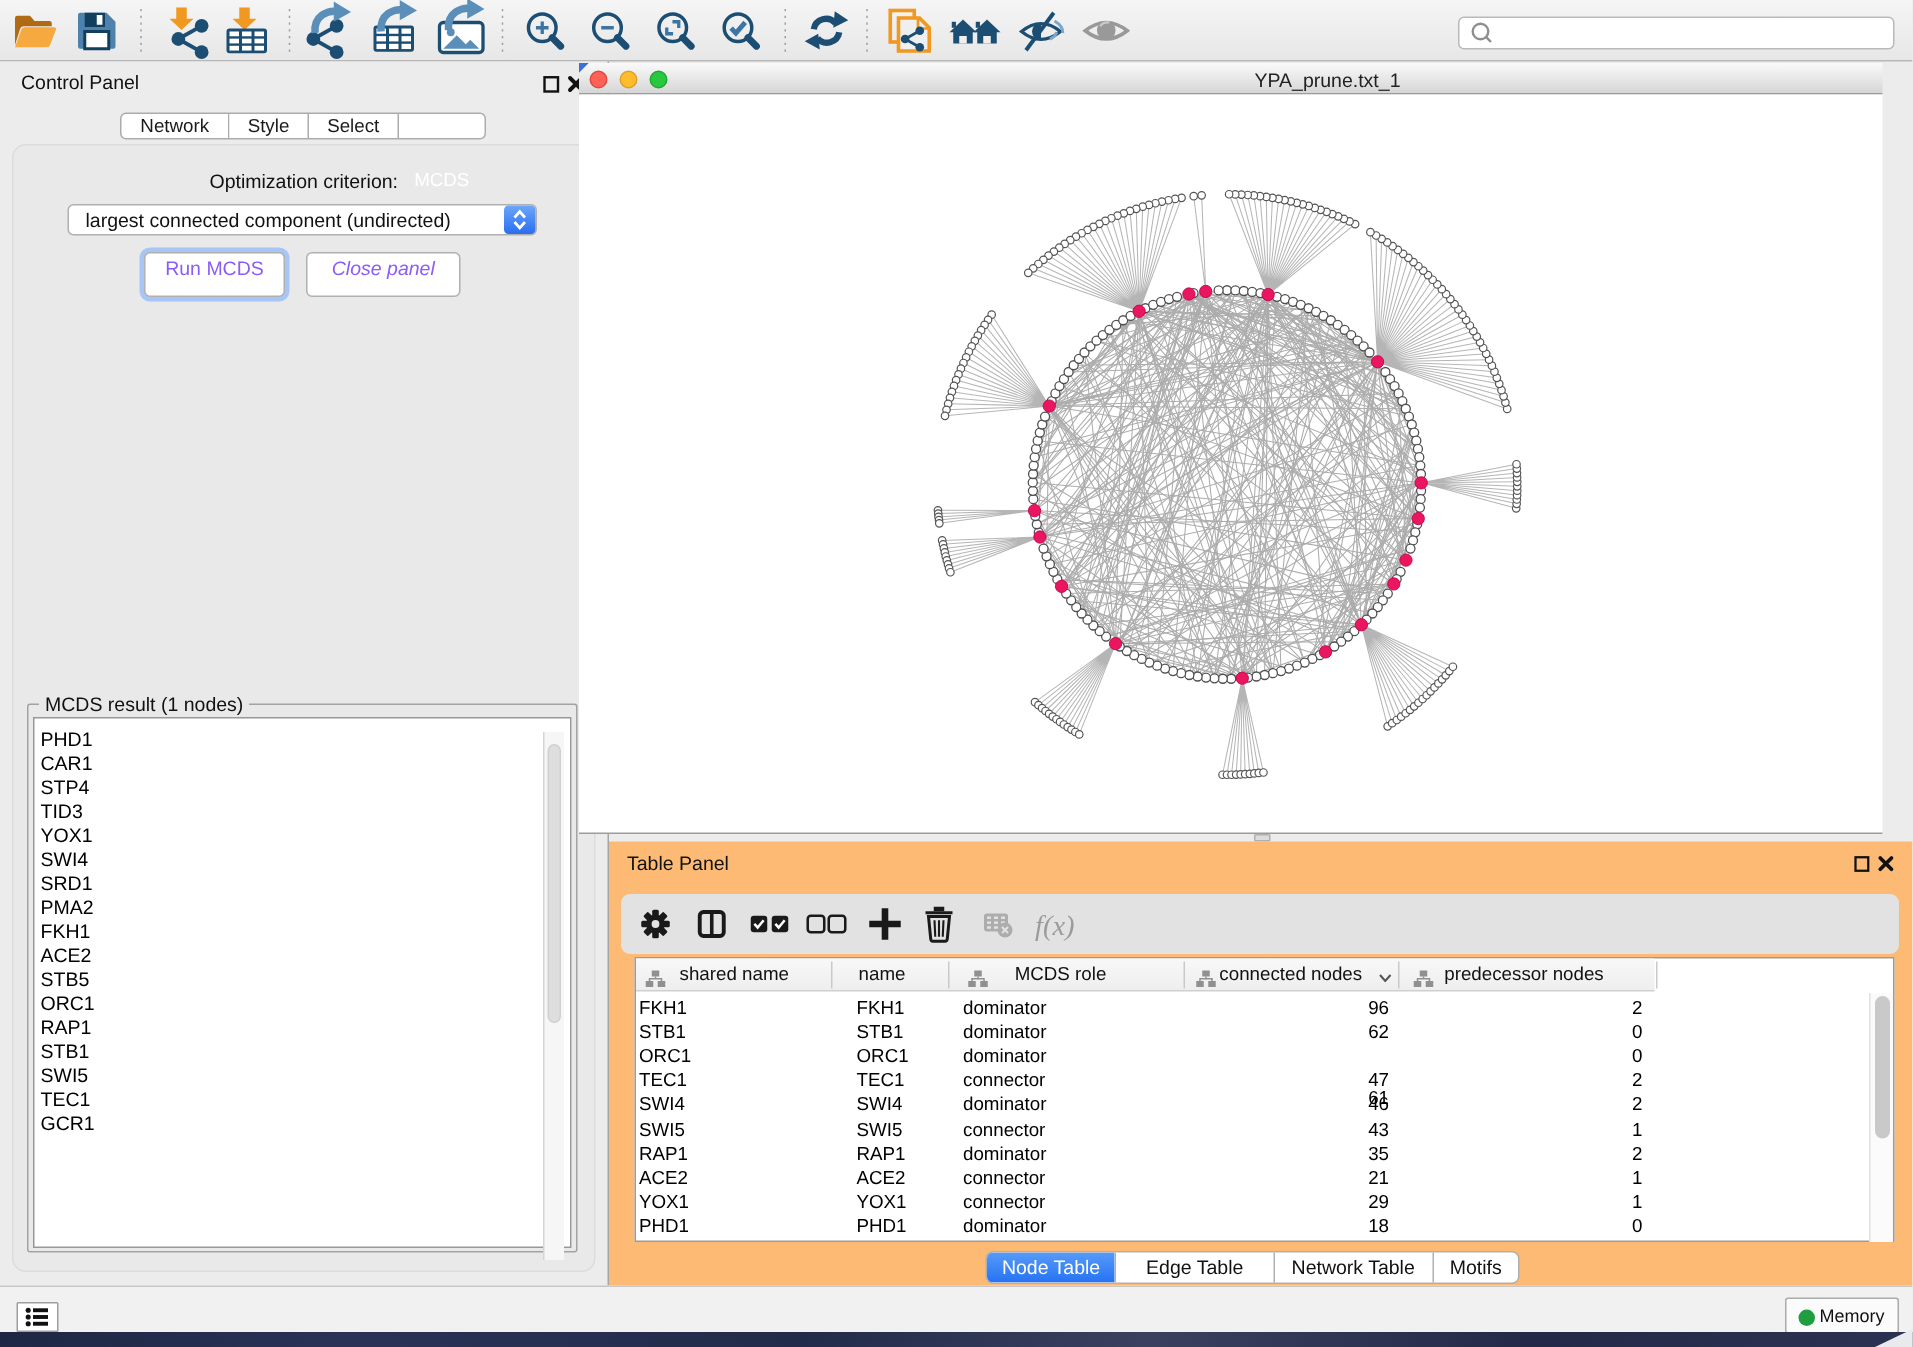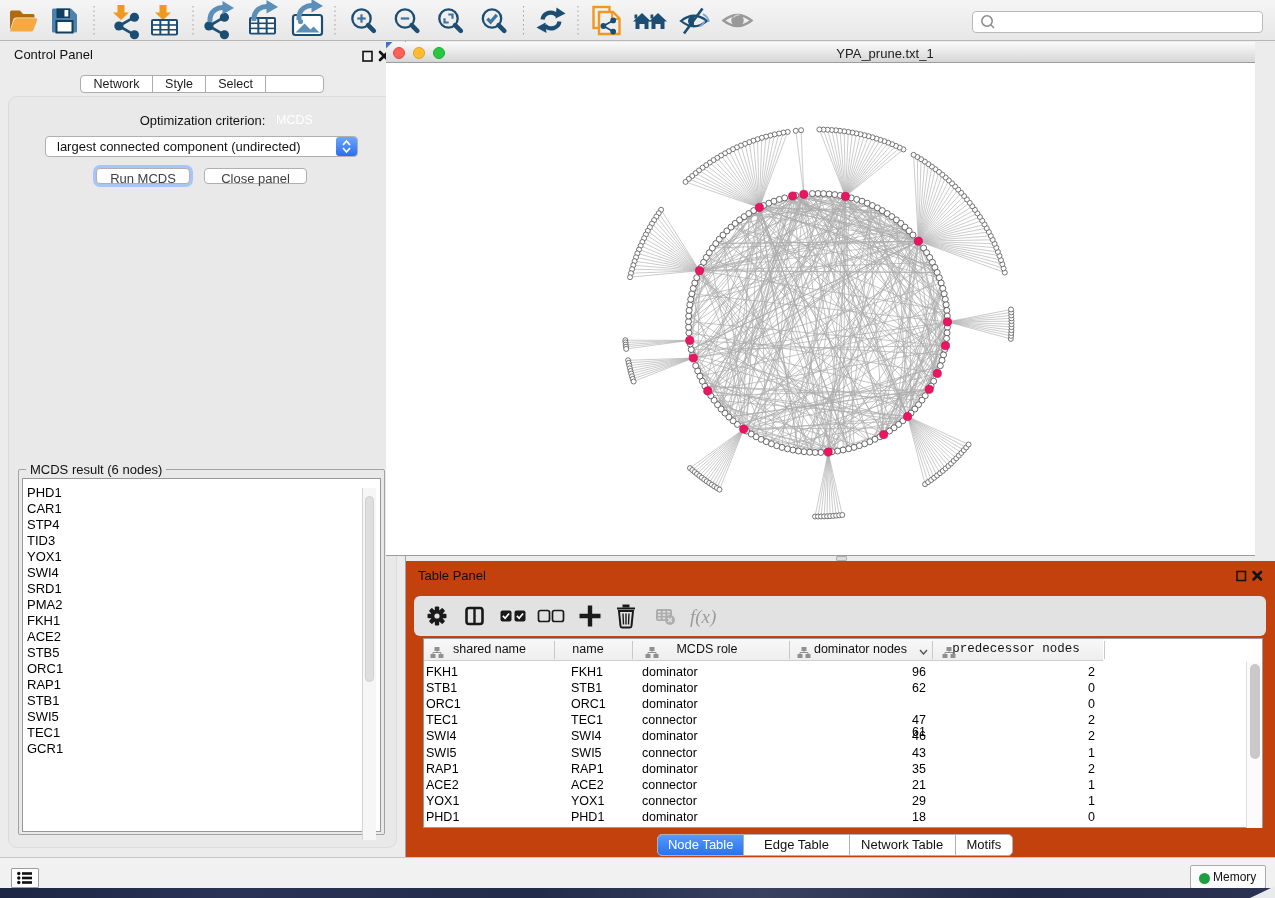--- a/index.html
+++ b/index.html
@@ -9,37 +9,37 @@
 #cpanel{left:0;top:41px;width:405px;height:816px;background:#ececec;}
 #cp-title{left:14px;top:5.5px;font-size:13px;color:#111;}
 #cp-inner{left:8px;top:55px;width:389px;height:752px;background:#e9e9e9;border:1px solid #dcdcdc;border-radius:9px;}
 #tabs{left:80px;top:34px;width:244px;height:18px;display:flex;background:#fff;border:1px solid #acacac;border-radius:4px;font-size:12.5px;}
 #tabs div{border-right:1px solid #acacac;text-align:center;line-height:16.5px;color:#1a1a1a;}
 #tabs div:first-child{border-radius:3px 0 0 3px;}
 #tabs div:last-child{border-right:none;border-radius:0 3px 3px 0;background:linear-gradient(#5195f9,#2270f2);color:#fff;margin-top:36px;}
 #optlabel{left:8px;top:72px;width:389px;text-align:center;font-size:13px;color:#111;}
 #combo{left:45px;top:95px;width:313px;height:21px;background:#fff;border:1px solid #b0b0b0;border-radius:4px;font-size:13px;line-height:19px;padding-left:11px;color:#111;}
 #combo-btn{left:336px;top:96px;width:21px;height:19px;border-radius:3px;background:linear-gradient(#6ca6fb,#2a6ef0);}
-.btn{height:16px;background:#fff;border:1px solid #b0b0b0;border-radius:4px;font-size:13px;text-align:center;line-height:19px;color:#404040;}
+.btn{height:30px;background:#fff;border:1px solid #b0b0b0;border-radius:4px;font-size:13px;text-align:center;line-height:19px;color:#8b5cf6;}
 #runbtn{left:96px;top:127px;width:94px;box-shadow:0 0 0 3px rgba(115,170,255,.55);}
-#closebtn{left:204px;top:127px;width:103px;}
+#closebtn{left:204px;top:127px;width:103px;font-style:italic;}
 #fieldset{left:18px;top:428px;width:367px;height:366px;border:1px solid #a3a3a3;border-radius:2px;}
 #fs-label{left:26px;top:421px;background:#e9e9e9;padding:0 4px;font-size:13px;color:#111;}
 #mlist{left:3px;top:8px;width:359px;height:354px;background:#fff;border:1px solid #989898;font-size:13px;line-height:16px;padding:6px 0 0 4px;color:#000;}
 #mscroll{right:4px;top:9px;width:14px;height:352px;background:#f6f6f6;border-left:1px solid #d5d5d5;}
 #mthumb{left:2px;top:8px;width:9px;height:186px;background:#dedede;border:1px solid #d0d0d0;border-radius:5px;}
 #vdivider{left:405px;top:41px;width:1px;height:816px;background:#a5a5a5;}
 #vgrip{left:399px;top:445px;width:6px;height:11px;background:#d9d9d9;border:1px solid #ababab;border-radius:1px;}
 #netwin{left:386px;top:41px;width:869px;height:516px;}
 #nettitle{left:0;top:1px;width:869px;height:21px;background:linear-gradient(#fafafa,#d6d6d6);border-bottom:1px solid #9c9c9c;}
 .tl{top:5.8px;width:12.5px;height:12.5px;border-radius:50%;position:absolute;}
 #netname{left:0;top:5px;width:998px;text-align:center;font-size:13px;color:#222;}
 #netcanvas{left:0;top:22px;width:869px;height:493px;background:#fff;border-bottom:1px solid #9c9c9c;}
 #hgrip{left:836px;top:555.5px;width:11px;height:5px;background:#dcdcdc;border:1px solid #b0b0b0;border-radius:1px;}
-#tpanel{left:406px;top:561px;width:869px;height:296px;background:#c2410c;}
+#tpanel{left:406px;top:561px;width:869px;height:296px;background:#fdba74;}
 #tp-title{left:12px;top:7px;font-size:13px;color:#111;}
 #tp-toolbar{left:8px;top:35px;width:852px;height:40px;background:#e2e2e2;border-radius:6px;}
 #tbl{left:17px;top:77px;width:840px;height:190px;background:#fff;border:1px solid #9b9b9b;}
 #tbl-headbg{left:0;top:0;width:679px;height:22px;background:linear-gradient(#f8f8f8,#eeeeee);border-bottom:1px solid #cfcfcf;}
 .hsep{top:2px;width:1px;height:18px;background:#c9c9c9;}
 .hcell{top:0;height:21px;text-align:center;line-height:21px;font-size:12.5px;color:#111;}
 .row{left:0;height:16.1px;width:820px;font-size:12.5px;color:#000;}
 .row span{position:absolute;top:1px;}
 #tscroll{left:822px;top:23px;width:16px;height:166px;background:#fbfbfb;border-left:1px solid #e0e0e0;}
 #tthumb{left:2.5px;top:2px;width:10px;height:95px;background:#c9c9c9;border-radius:5px;}
@@ -191,21 +191,21 @@
 <svg class="abs" style="left:336px;top:96px" width="21" height="19">
       <path d="M7,8 L10.5,4 L14,8 M7,11 L10.5,15 L14,11" stroke="#fff" stroke-width="1.8" fill="none"></path>
     </svg>
 <div id="runbtn" class="abs btn">Run MCDS</div>
 <div id="closebtn" class="abs btn">Close panel</div>
 <div id="fieldset" class="abs">
       <div id="mlist" class="abs">PHD1<br>CAR1<br>STP4<br>TID3<br>YOX1<br>SWI4<br>SRD1<br>PMA2<br>FKH1<br>ACE2<br>STB5<br>ORC1<br>RAP1<br>STB1<br>SWI5<br>TEC1<br>GCR1<div id="mscroll" class="abs">
           <div id="mthumb" class="abs"></div>
         </div></div>
     </div>
-<div id="fs-label" class="abs">MCDS result (6 nodes)</div>
+<div id="fs-label" class="abs">MCDS result (1 nodes)</div>
 </div>
 <div id="vdivider" class="abs"></div>
 <div id="vgrip" class="abs"></div>
 <div id="netwin" class="abs">
 <div id="nettitle" class="abs"></div>
 <svg class="abs" style="left:0;top:1px" width="20" height="20">
       <path d="M0,0 L6.5,0 L0,6.5 Z" fill="#3e6fd7"></path>
     </svg>
 <div class="tl" style="left:6.8px;background:#ff6157;border:0.5px solid #e1483f;"></div>
 <div class="tl" style="left:26.8px;background:#ffbd2e;border:0.5px solid #dfa023;"></div>
@@ -617,22 +617,22 @@
       <rect x="261.3333333333333" y="56.53333333333333" width="2.6666666666666665" height="1.6666666666666667" fill="#e2e2e2"></rect>
       <circle cx="264" cy="59" r="5" fill="#adadad"></circle>
       <path d="M262,57 L266,61 M266,57 L262,61" stroke="#e2e2e2" stroke-width="1.4"></path>
       <text x="284" y="62" font-family="Liberation Serif,serif" font-style="italic" font-size="19" fill="#9b9b9b">f(x)</text>
     </svg>
 <div id="tbl" class="abs">
       <div id="tbl-headbg" class="abs"></div>
       <div class="hcell abs" style="left:1px;width:129px;"><span>shared name</span></div>
       <div class="hcell abs" style="left:130px;width:68px;"><span>name</span></div>
       <div class="hcell abs" style="left:208px;width:150px;"><span>MCDS role</span></div>
-      <div class="hcell abs" style="left:365px;width:143px;"><span>dominator nodes</span></div>
-      <div class="hcell abs" style="left:508px;width:168px;font-family:Liberation Mono, monospace;"><span>predecessor nodes</span></div>
+      <div class="hcell abs" style="left:365px;width:143px;"><span>connected nodes</span></div>
+      <div class="hcell abs" style="left:508px;width:168px;"><span>predecessor nodes</span></div>
       <div class="abs" style="left:5.5px;top:6.5px;">
         <svg style="display:block" width="14" height="13">
           <rect x="4.5" y="1" width="5" height="4" fill="#909090"></rect>
           <rect x="0.5" y="8" width="5" height="4" fill="#909090"></rect>
           <rect x="8.5" y="8" width="5" height="4" fill="#909090"></rect>
           <path d="M7,5 L7,6.5 M3,8 L3,6.5 L11,6.5 L11,8" stroke="#909090" fill="none" stroke-width="1"></path>
         </svg>
       </div>
       <div class="abs" style="left:221px;top:6.5px;">
         <svg style="display:block" width="14" height="13">

